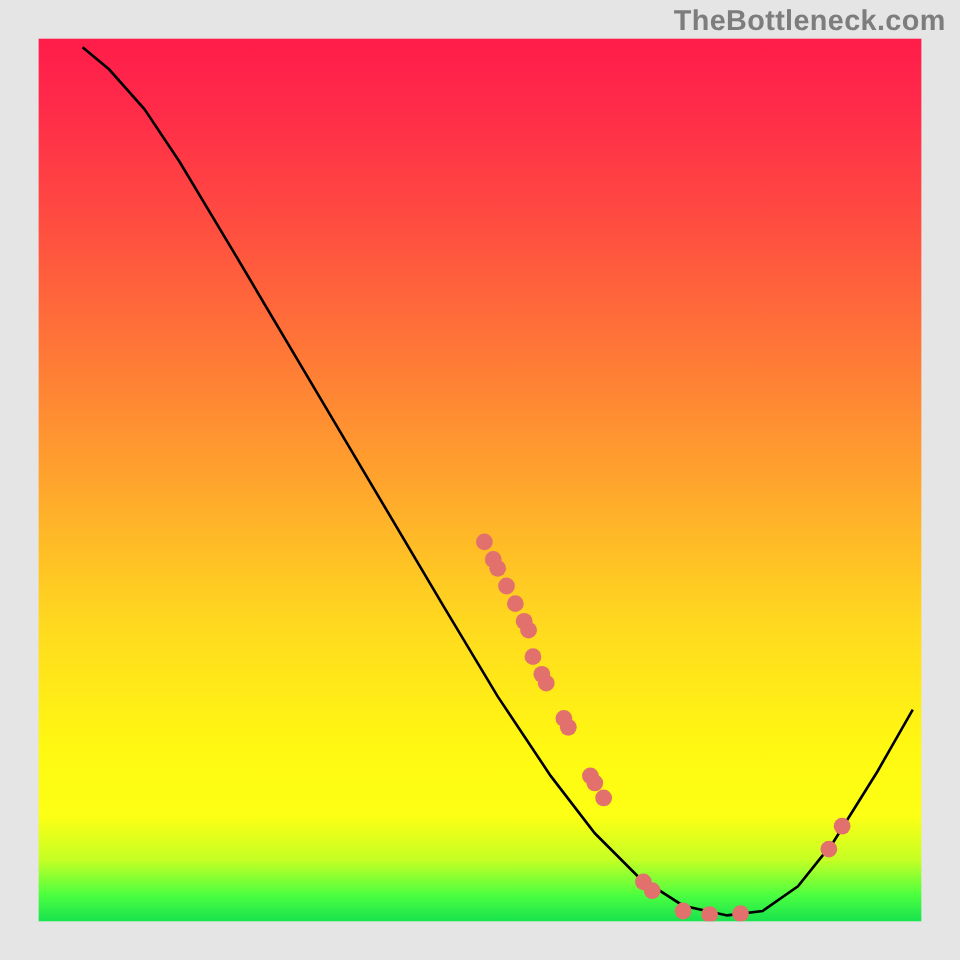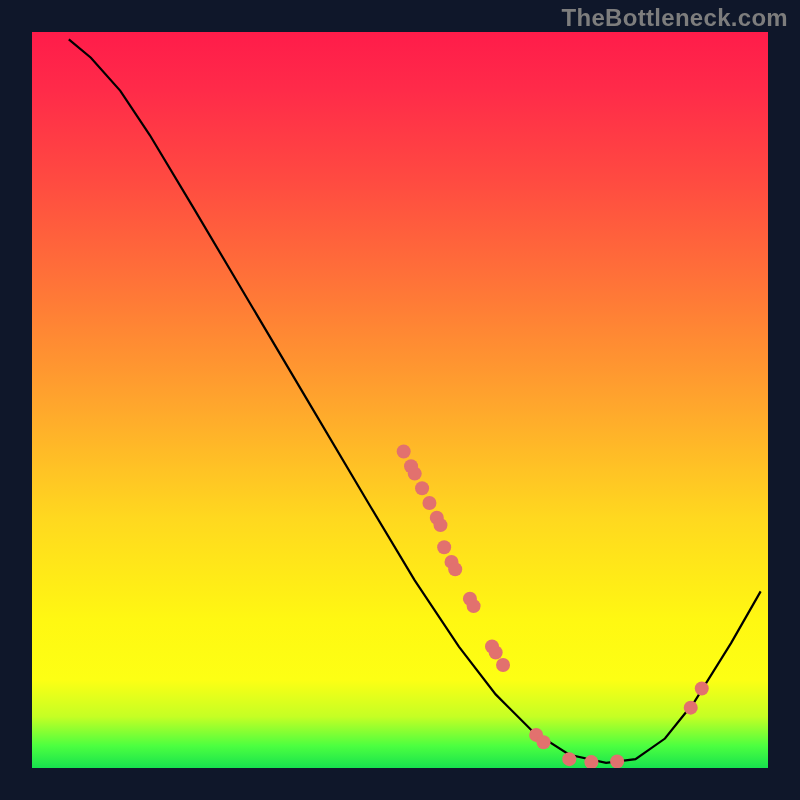--- a/index.html
+++ b/index.html
@@ -8,21 +8,21 @@
     width: 800px;
     height: 800px;
     background: #000;
     overflow: hidden;
     font-family: Arial, Helvetica, sans-serif;
   }
   .frame {
     position: relative;
     width: 800px;
     height: 800px;
-    background: #0f172a;
+    background: #e5e5e5;
   }
   .attribution {
     position: absolute;
     top: 4px;
     right: 12px;
     color: #7d7d7d;
     font-size: 24px;
     font-weight: 600;
     letter-spacing: 0.3px;
     z-index: 10;

